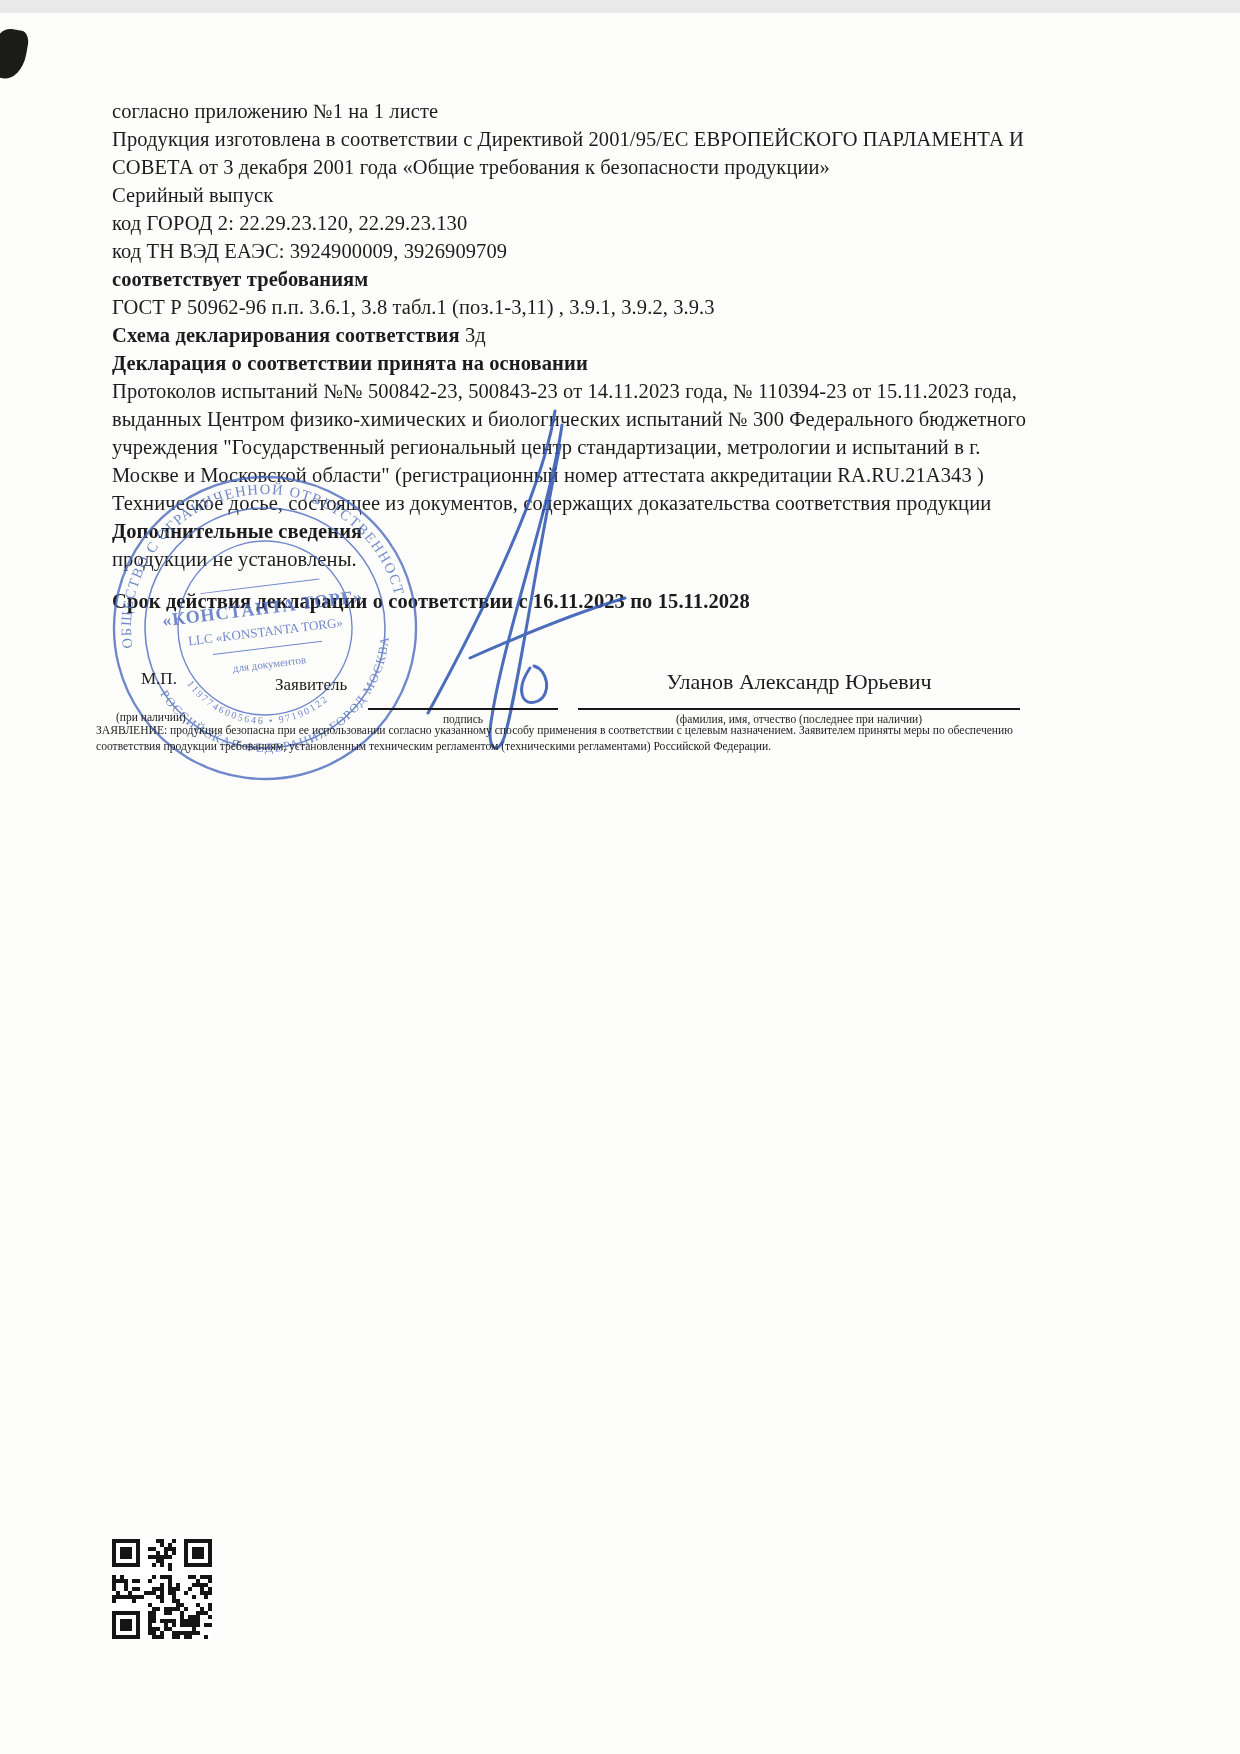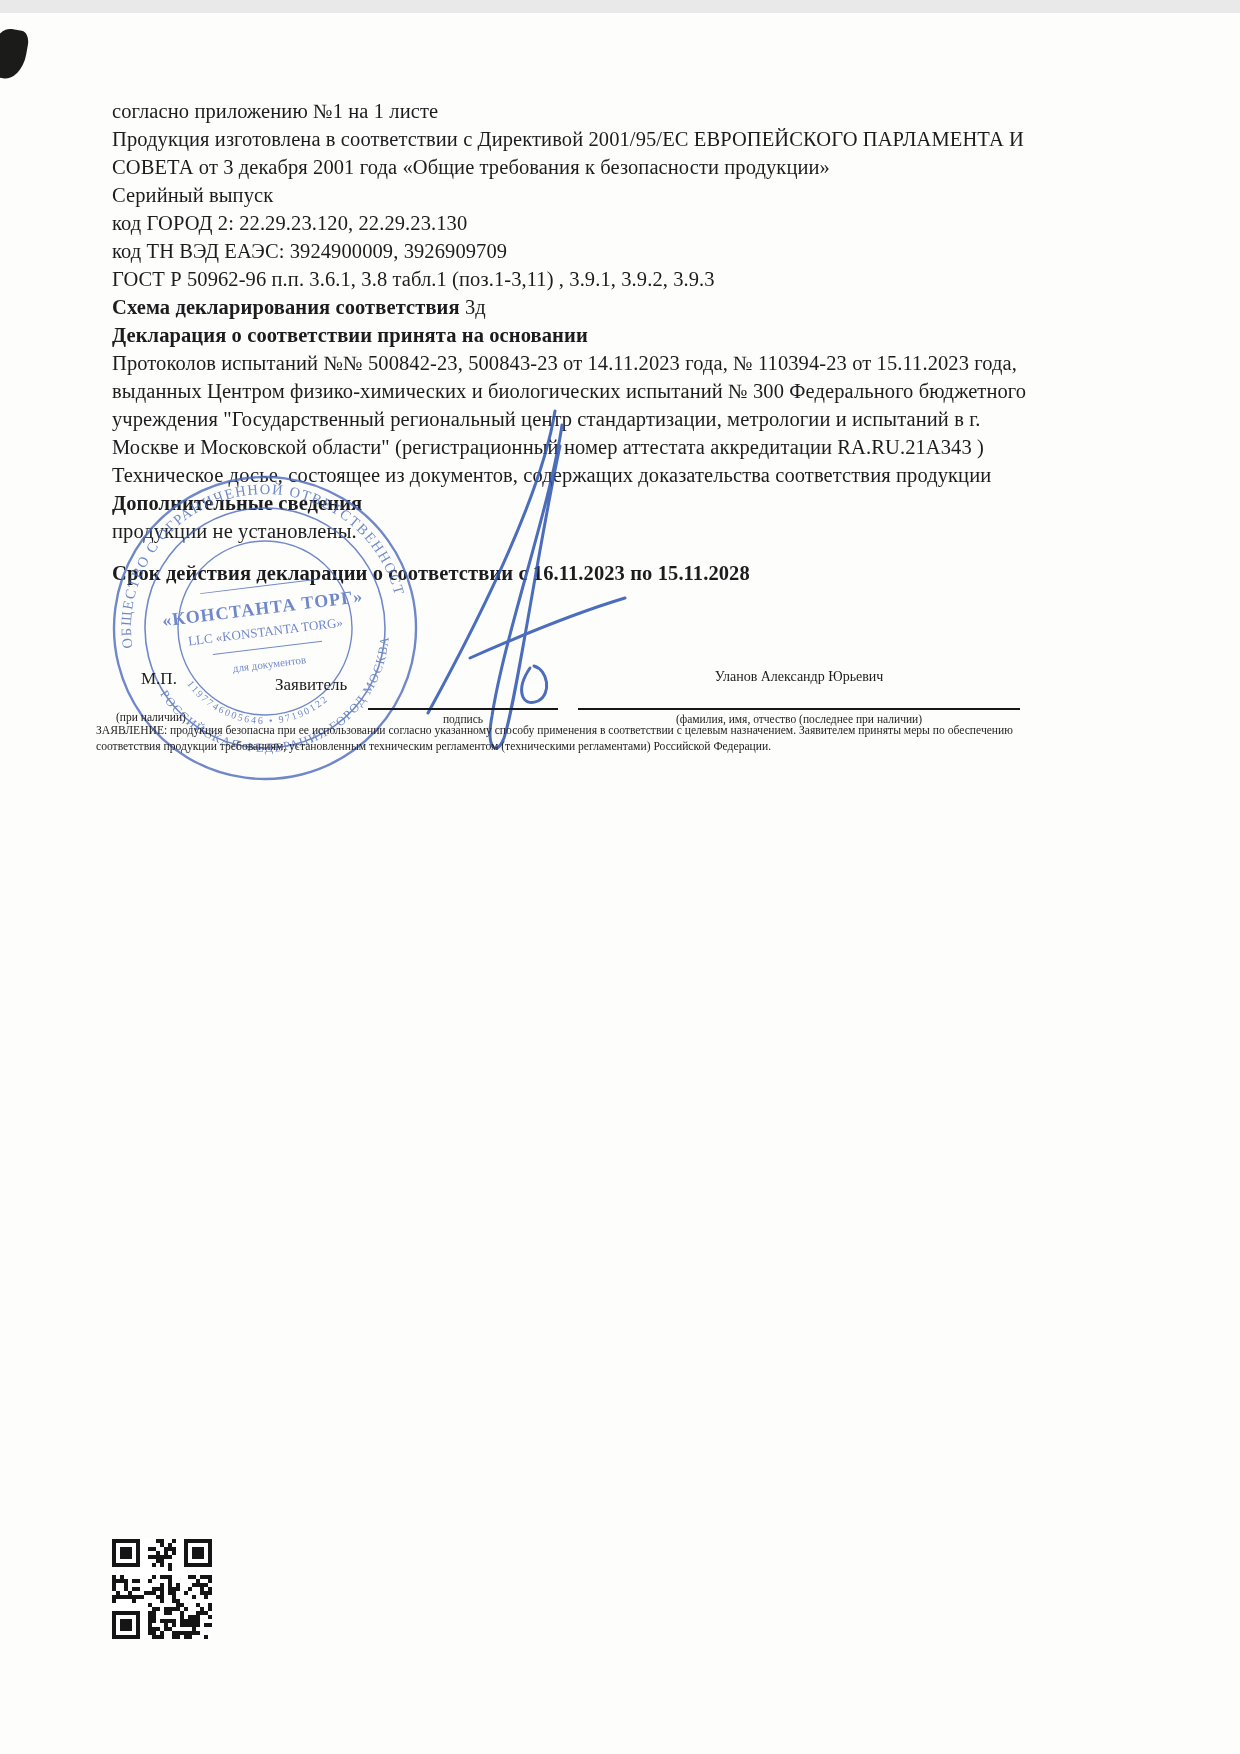--- a/index.html
+++ b/index.html
@@ -13,21 +13,21 @@
     background:#1b1b19;transform:rotate(10deg);
     border-radius:45% 25% 55% 35%;
   }
   .doc-body{position:absolute;left:112px;top:84px;width:920px;}
   .tline{font-size:20.5px;line-height:28px;white-space:nowrap;letter-spacing:.1px;}
   .tline .b{font-weight:bold;}
   .tline.gap{margin-top:14px;}
   .sig-label{position:absolute;font-size:17px;}
   .sig-caption{position:absolute;font-size:11.5px;color:#242426;}
   .sig-line{position:absolute;height:0;border-bottom:2px solid #17171a;}
-  .fio-name{position:absolute;font-size:14px;text-align:center;}
+  .fio-name{position:absolute;font-size:22px;text-align:center;}
   .statement{
     position:absolute;left:96px;top:710px;width:940px;
     font-size:11.6px;line-height:15.5px;color:#1e1e22;
   }
   .stamp{
     position:absolute;left:105px;top:455px;
     transform:rotate(-14deg);color:#4d6cbe;opacity:.8;
   }
   .signature-ink{position:absolute;left:410px;top:385px;}
   .qr{position:absolute;left:112px;top:1526px;}
@@ -39,20 +39,21 @@
 
   <div class="corner-artifact"></div>
 
   <div class="doc-body">
       <div class="tline"><span>согласно приложению №1 на 1 листе</span></div>
       <div class="tline"><span>Продукция изготовлена в соответствии с Директивой 2001/95/ЕС ЕВРОПЕЙСКОГО ПАРЛАМЕНТА И</span></div>
       <div class="tline"><span>СОВЕТА от 3 декабря 2001 года «Общие требования к безопасности продукции»</span></div>
       <div class="tline"><span>Серийный выпуск</span></div>
       <div class="tline"><span>код ГОРОД 2: 22.29.23.120, 22.29.23.130</span></div>
       <div class="tline"><span>код ТН ВЭД ЕАЭС: 3924900009, 3926909709</span></div>
+      <div class="tline"><span class="b">соответствует требованиям</span></div>
       <div class="tline"><span>ГОСТ Р 50962-96 п.п. 3.6.1, 3.8 табл.1 (поз.1-3,11) , 3.9.1, 3.9.2, 3.9.3</span></div>
       <div class="tline"><span class="b">Схема декларирования соответствия </span><span>3д</span></div>
       <div class="tline"><span class="b">Декларация о соответствии принята на основании</span></div>
       <div class="tline"><span>Протоколов испытаний №№ 500842-23, 500843-23 от 14.11.2023 года, № 110394-23 от 15.11.2023 года,</span></div>
       <div class="tline"><span>выданных Центром физико-химических и биологических испытаний № 300 Федерального бюджетного</span></div>
       <div class="tline"><span>учреждения "Государственный региональный центр стандартизации, метрологии и испытаний в г.</span></div>
       <div class="tline"><span>Москве и Московской области" (регистрационный номер аттестата аккредитации RA.RU.21А343 )</span></div>
       <div class="tline"><span>Техническое досье, состоящее из документов, содержащих доказательства соответствия продукции</span></div>
       <div class="tline"><span class="b">Дополнительные сведения</span></div>
       <div class="tline"><span>продукции не установлены.</span></div>

